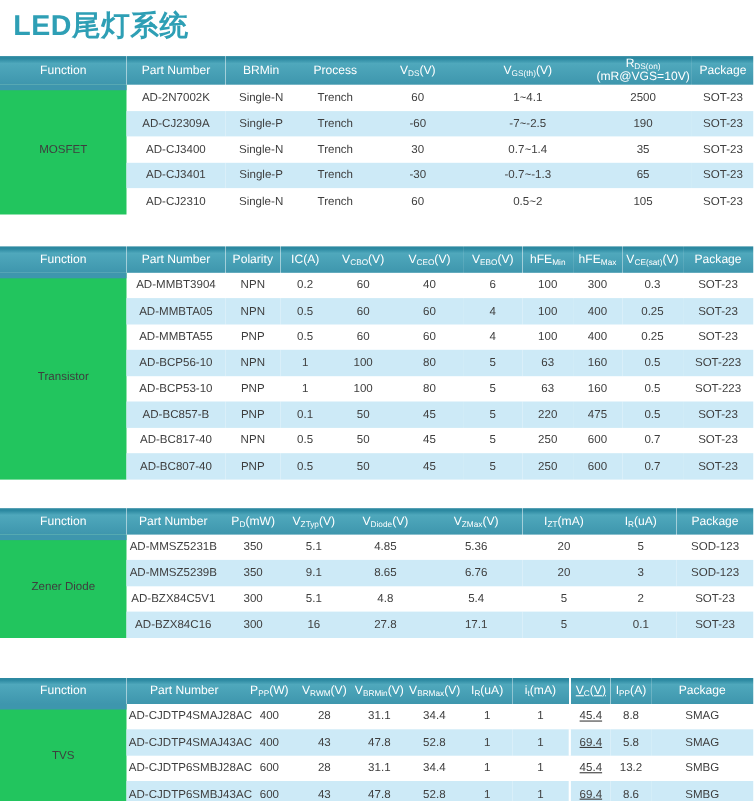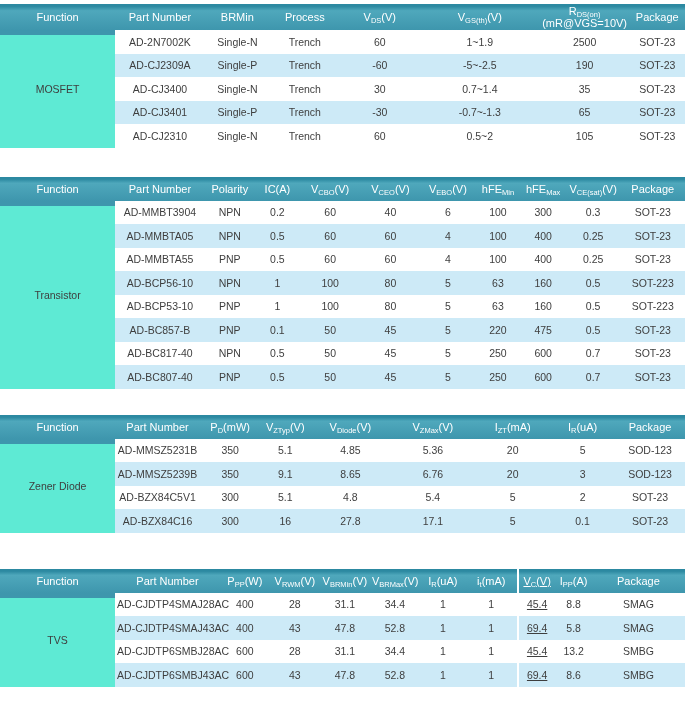--- a/index.html
+++ b/index.html
@@ -52,28 +52,29 @@
   td {
     font-size: 10.5px;
     color: #3e3e3e;
     text-align: center;
     vertical-align: middle;
     height: 23.5px;
     padding: 0 2px;
     white-space: nowrap;
   }
   tr.alt td { background: #CDEAF7; }
-  td.func { background: #5eead4; }
+  td.func { background: #22c55e; }
   sub { font-size: 7.5px; vertical-align: -2px; line-height: 0; }
   th.sep, td.sep { border-left: 2px solid #ffffff; text-decoration: underline; }
 </style>
 </head>
 <body>
 
 <div class="page">
+  <div class="title">LED尾灯系统</div>
 
   <table class="tbl" id="tbl-mosfet">
       <colgroup>
         <col style="width:16.8%">
         <col style="width:13.1%">
         <col style="width:9.5%">
         <col style="width:10.2%">
         <col style="width:11.7%">
         <col style="width:17.5%">
         <col style="width:13.1%">
@@ -91,30 +92,30 @@
           <th class="">Package</th>
         </tr>
       </thead>
       <tbody>
         <tr class="">
           <td class="func" rowspan="5">MOSFET</td>
           <td class="">AD-2N7002K</td>
           <td class="">Single-N</td>
           <td class="">Trench</td>
           <td class="">60</td>
-          <td class="">1~1.9</td>
+          <td class="">1~4.1</td>
           <td class="">2500</td>
           <td class="">SOT-23</td>
         </tr>
         <tr class="alt">
           <td class="">AD-CJ2309A</td>
           <td class="">Single-P</td>
           <td class="">Trench</td>
           <td class="">-60</td>
-          <td class="">-5~-2.5</td>
+          <td class="">-7~-2.5</td>
           <td class="">190</td>
           <td class="">SOT-23</td>
         </tr>
         <tr class="">
           <td class="">AD-CJ3400</td>
           <td class="">Single-N</td>
           <td class="">Trench</td>
           <td class="">30</td>
           <td class="">0.7~1.4</td>
           <td class="">35</td>

